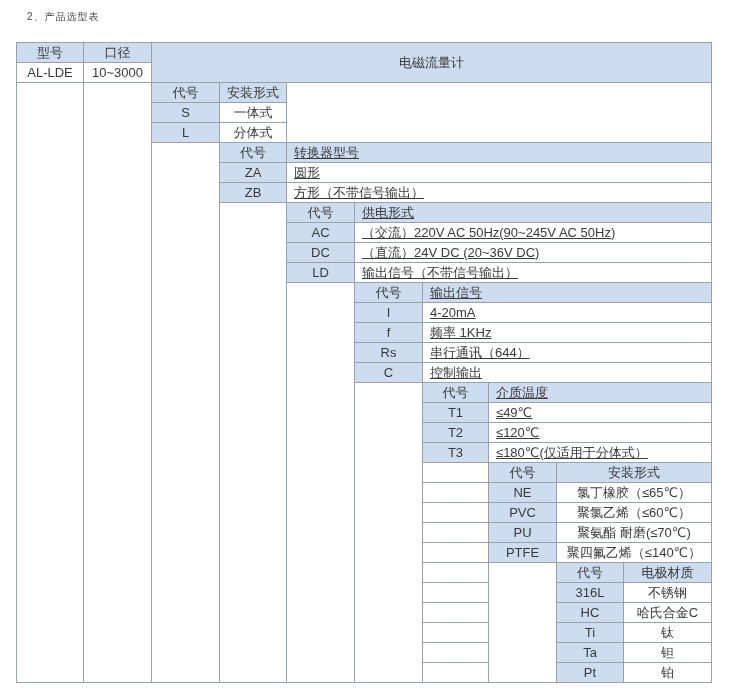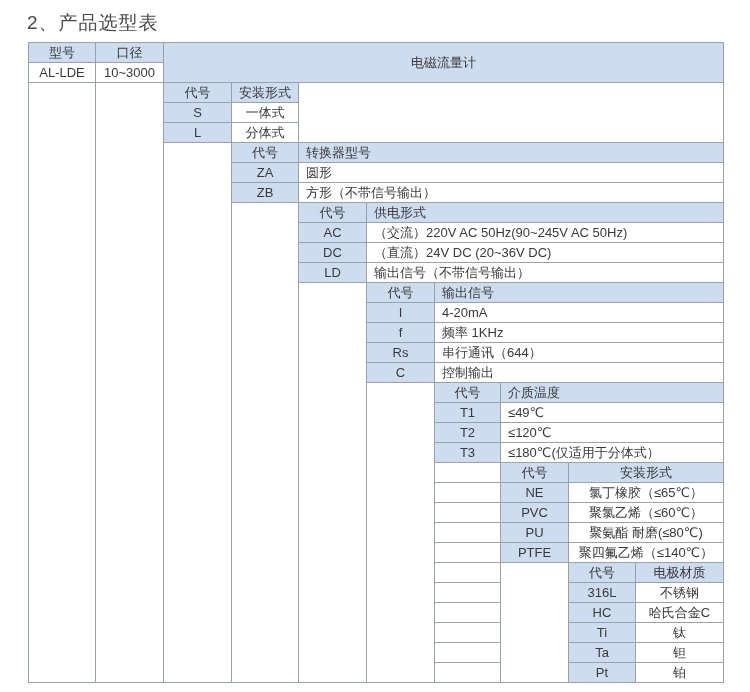--- a/index.html
+++ b/index.html
@@ -8,35 +8,35 @@
     --text:#3a3a3a;
   }
   html,body{margin:0;padding:0;}
   body{
     width:750px;height:692px;background:#ffffff;position:relative;
     font-family:"Liberation Sans","DejaVu Sans",sans-serif;
     color:var(--text);
   }
   .page-title{
     position:absolute;left:27px;top:10px;
-    font-size:19px;color:#4a4a4a;letter-spacing:1px;
+    font-size:10px;color:#4a4a4a;letter-spacing:1px;
   }
   table.selection{
-    position:absolute;left:28px;top:42px;
+    position:absolute;left:16px;top:42px;
     width:695px;height:626px;
     border-collapse:collapse;table-layout:fixed;
   }
   td{
     border:1px solid var(--border);
     font-size:13px;color:var(--text);
     padding:0 2px;height:19px;overflow:hidden;white-space:nowrap;
     text-align:center;vertical-align:middle;
   }
   td.blue{background:var(--blue);}
-  td.left{text-align:left;padding-left:7px;}
+  td.left{text-align:left;padding-left:7px;text-decoration:underline;}
   td.void{background:#ffffff;}
 </style>
 </head>
 <body>
 
 <div class="page-title">2、产品选型表</div>
 
 <table class="selection">
   <colgroup>
     <col style="width:67px">
@@ -179,21 +179,21 @@
 
   <tr>
     <td class="void"></td>
     <td class="blue">PVC</td>
     <td colspan="2">聚氯乙烯（≤60℃）</td>
   </tr>
 
   <tr>
     <td class="void"></td>
     <td class="blue">PU</td>
-    <td colspan="2">聚氨酯 耐磨(≤80℃)</td>
+    <td colspan="2">聚氨酯 耐磨(≤70℃)</td>
   </tr>
 
   <tr>
     <td class="void"></td>
     <td class="blue">PTFE</td>
     <td colspan="2">聚四氟乙烯（≤140℃）</td>
   </tr>
 
   <tr>
     <td class="void"></td>

